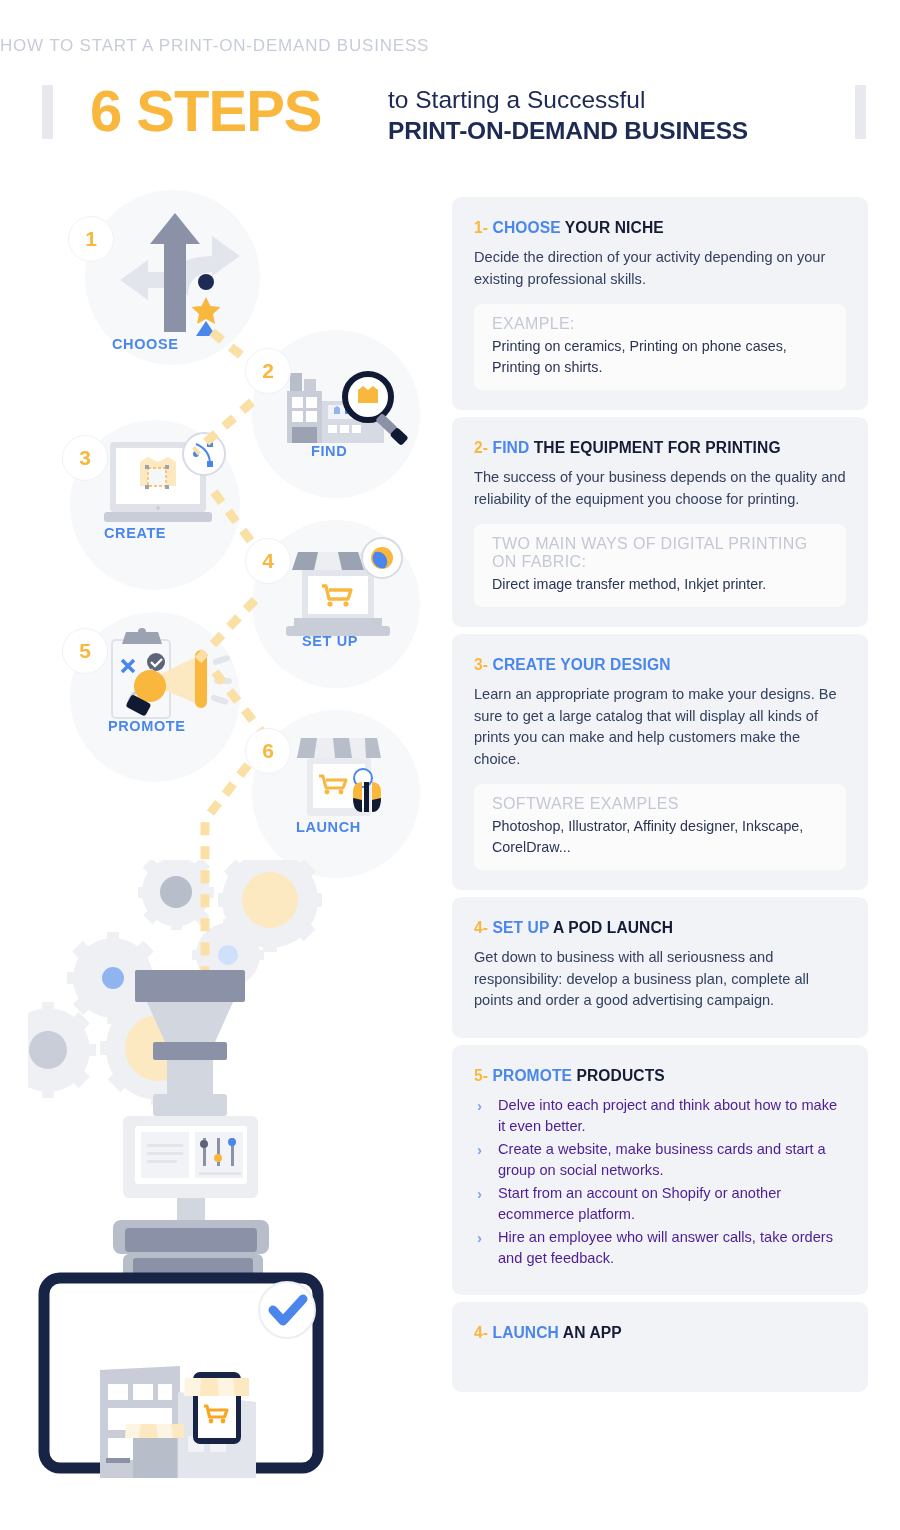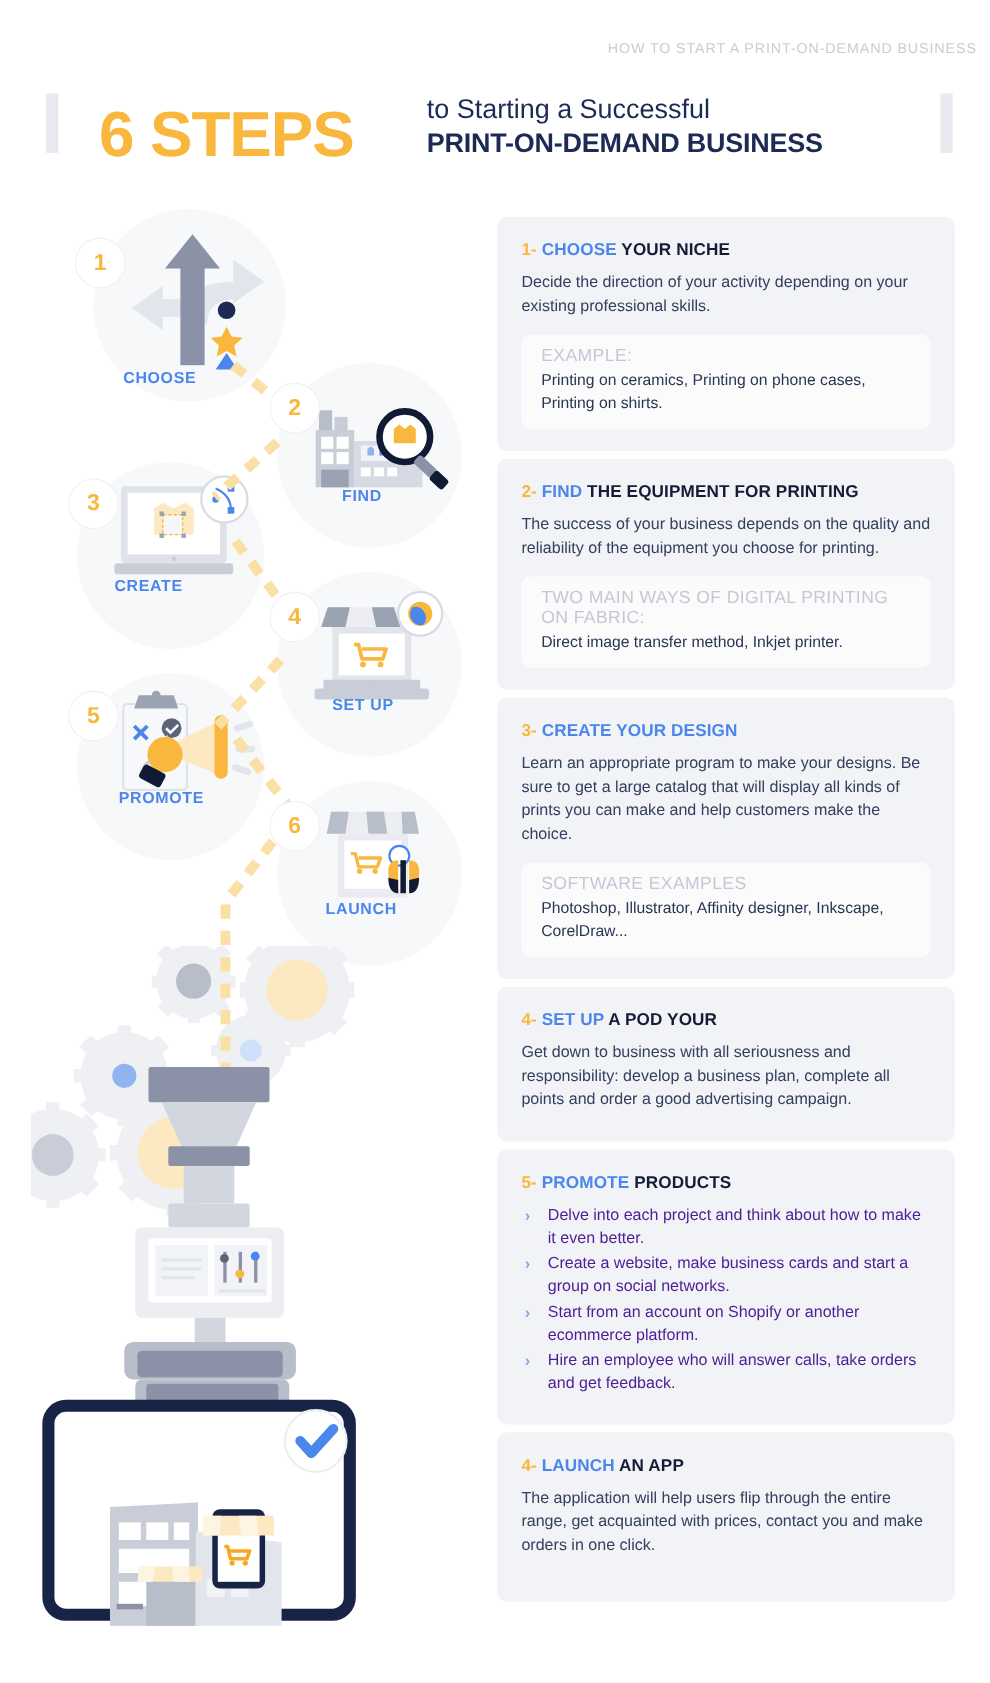--- a/index.html
+++ b/index.html
@@ -8,30 +8,30 @@
     background: #ffffff;
     font-family: "Liberation Sans", sans-serif;
     overflow: hidden;
   }
   #page { position: relative; width: 900px; height: 1530px; background: #fff; }
 
   
   #header { position: absolute; left: 0; top: 0; width: 900px; height: 180px; }
   #kicker {
     position: absolute; left: 0; top: 36px; width: 888px;
-    text-align: right; font-size: 13px; letter-spacing: 0.8px;
+    text-align: left; font-size: 17px; letter-spacing: 0.8px;
     color: #c7ccd8; font-weight: 400;
   }
   .hdr-bar { position: absolute; top: 85px; width: 11px; height: 54px; background: #e7e9ef; }
   #hdr-bar-left { left: 42px; }
   #hdr-bar-right { left: 855px; }
   #big-steps {
     position: absolute; left: 90px; top: 80px;
     font-size: 58px; font-weight: bold; color: #f9b73e;
-    letter-spacing: -1px; line-height: 62px; margin-top: 12px;
+    letter-spacing: -1px; line-height: 62px;
   }
   #hdr-sub1 {
     position: absolute; left: 388px; top: 86px;
     font-size: 24.5px; color: #1d2a53; font-weight: 400; line-height: 28px;
   }
   #hdr-sub2 {
     position: absolute; left: 388px; top: 117px;
     font-size: 24.5px; color: #1d2a53; font-weight: bold;
     letter-spacing: -0.2px; line-height: 28px;
   }
@@ -418,21 +418,21 @@
       <div class="example-box">
         <div class="example-label">SOFTWARE EXAMPLES</div>
         <div class="example-text">Photoshop, Illustrator, Affinity designer, Inkscape, CorelDraw...</div>
       </div>
     </div>
 
     <div class="card" style="padding-bottom:26px;">
       <div class="card-title">
         <span class="t-num">4-</span>
         <span class="t-key">SET UP</span>
-        <span class="t-rest">A POD YOUR</span>
+        <span class="t-rest">A POD LAUNCH</span>
       </div>
       <div class="card-body">Get down to business with all seriousness and responsibility: develop a business plan, complete all points and order a good advertising campaign.</div>
     </div>
 
     <div class="card" style="padding-bottom:24px;">
       <div class="card-title">
         <span class="t-num">5-</span>
         <span class="t-key">PROMOTE</span>
         <span class="t-rest">PRODUCTS</span>
       </div>
@@ -455,17 +455,16 @@
         </div>
       </div>
     </div>
 
     <div class="card" style="padding-bottom:40px;">
       <div class="card-title">
         <span class="t-num">4-</span>
         <span class="t-key">LAUNCH</span>
         <span class="t-rest">AN APP</span>
       </div>
-      <div class="card-body">The application will help users flip through the entire range, get acquainted with prices, contact you and make orders in one click.</div>
     </div>
 
   </div>
 </div>
 
 </body></html>

